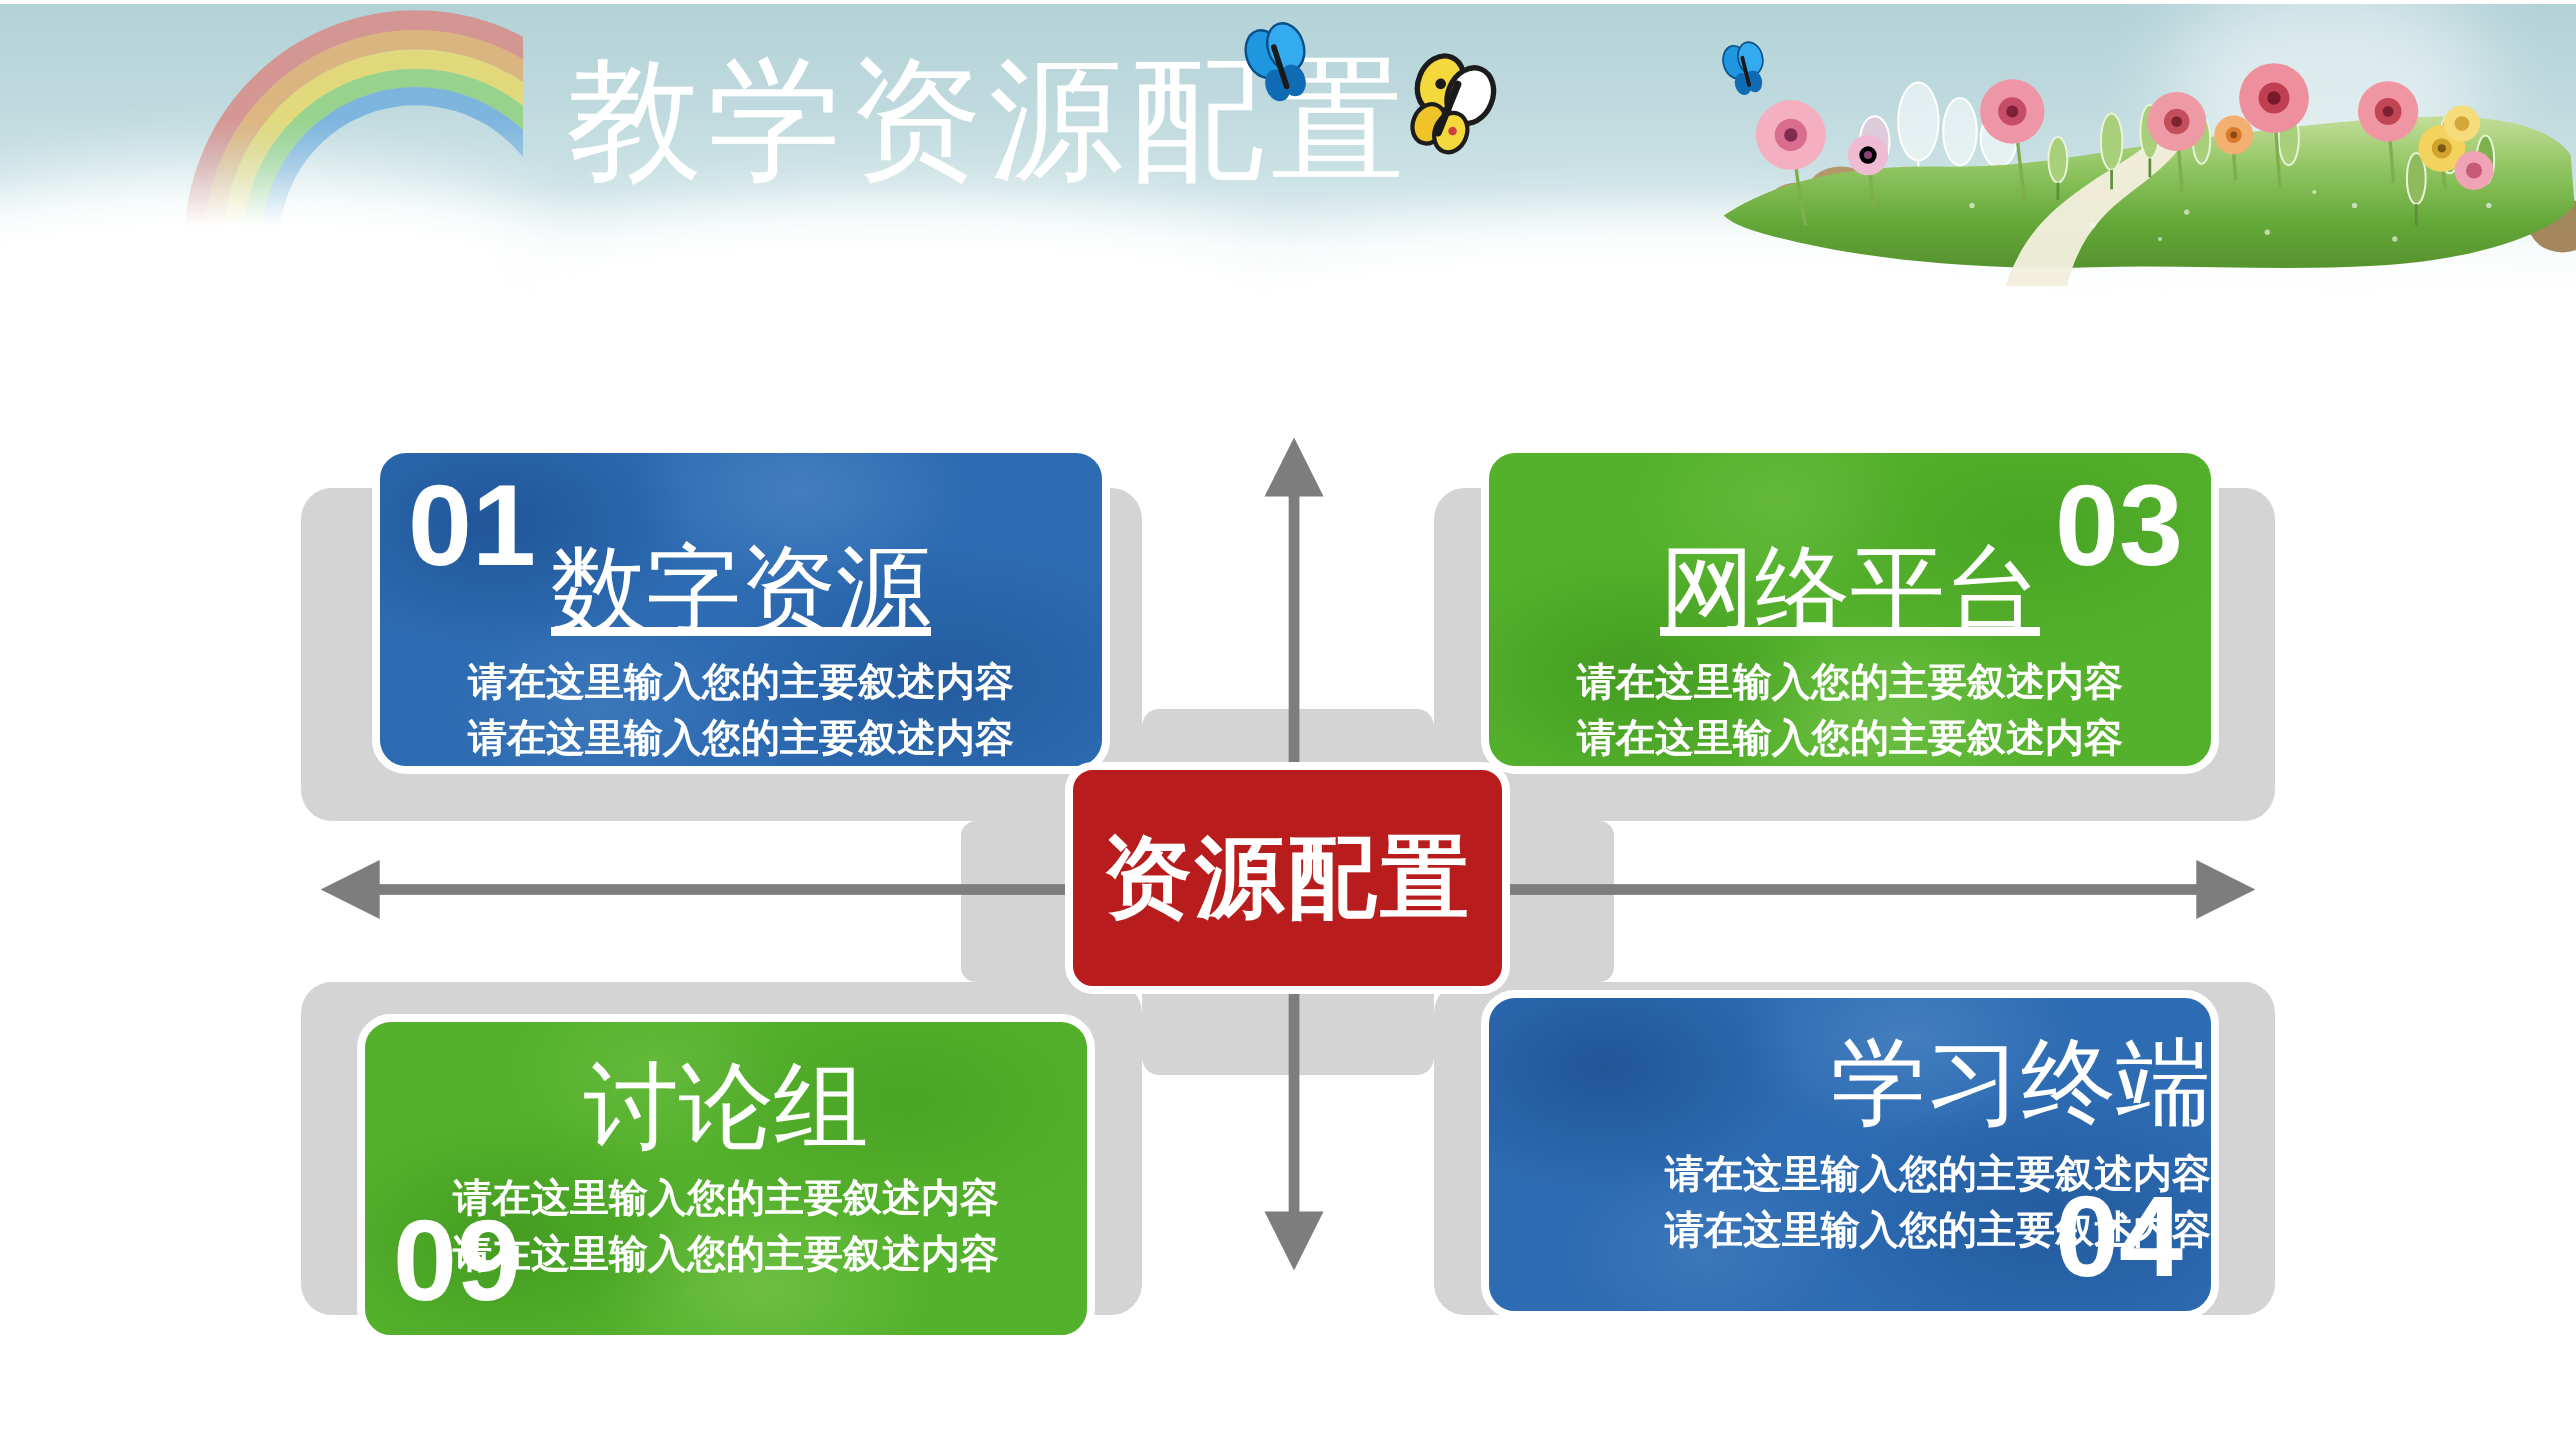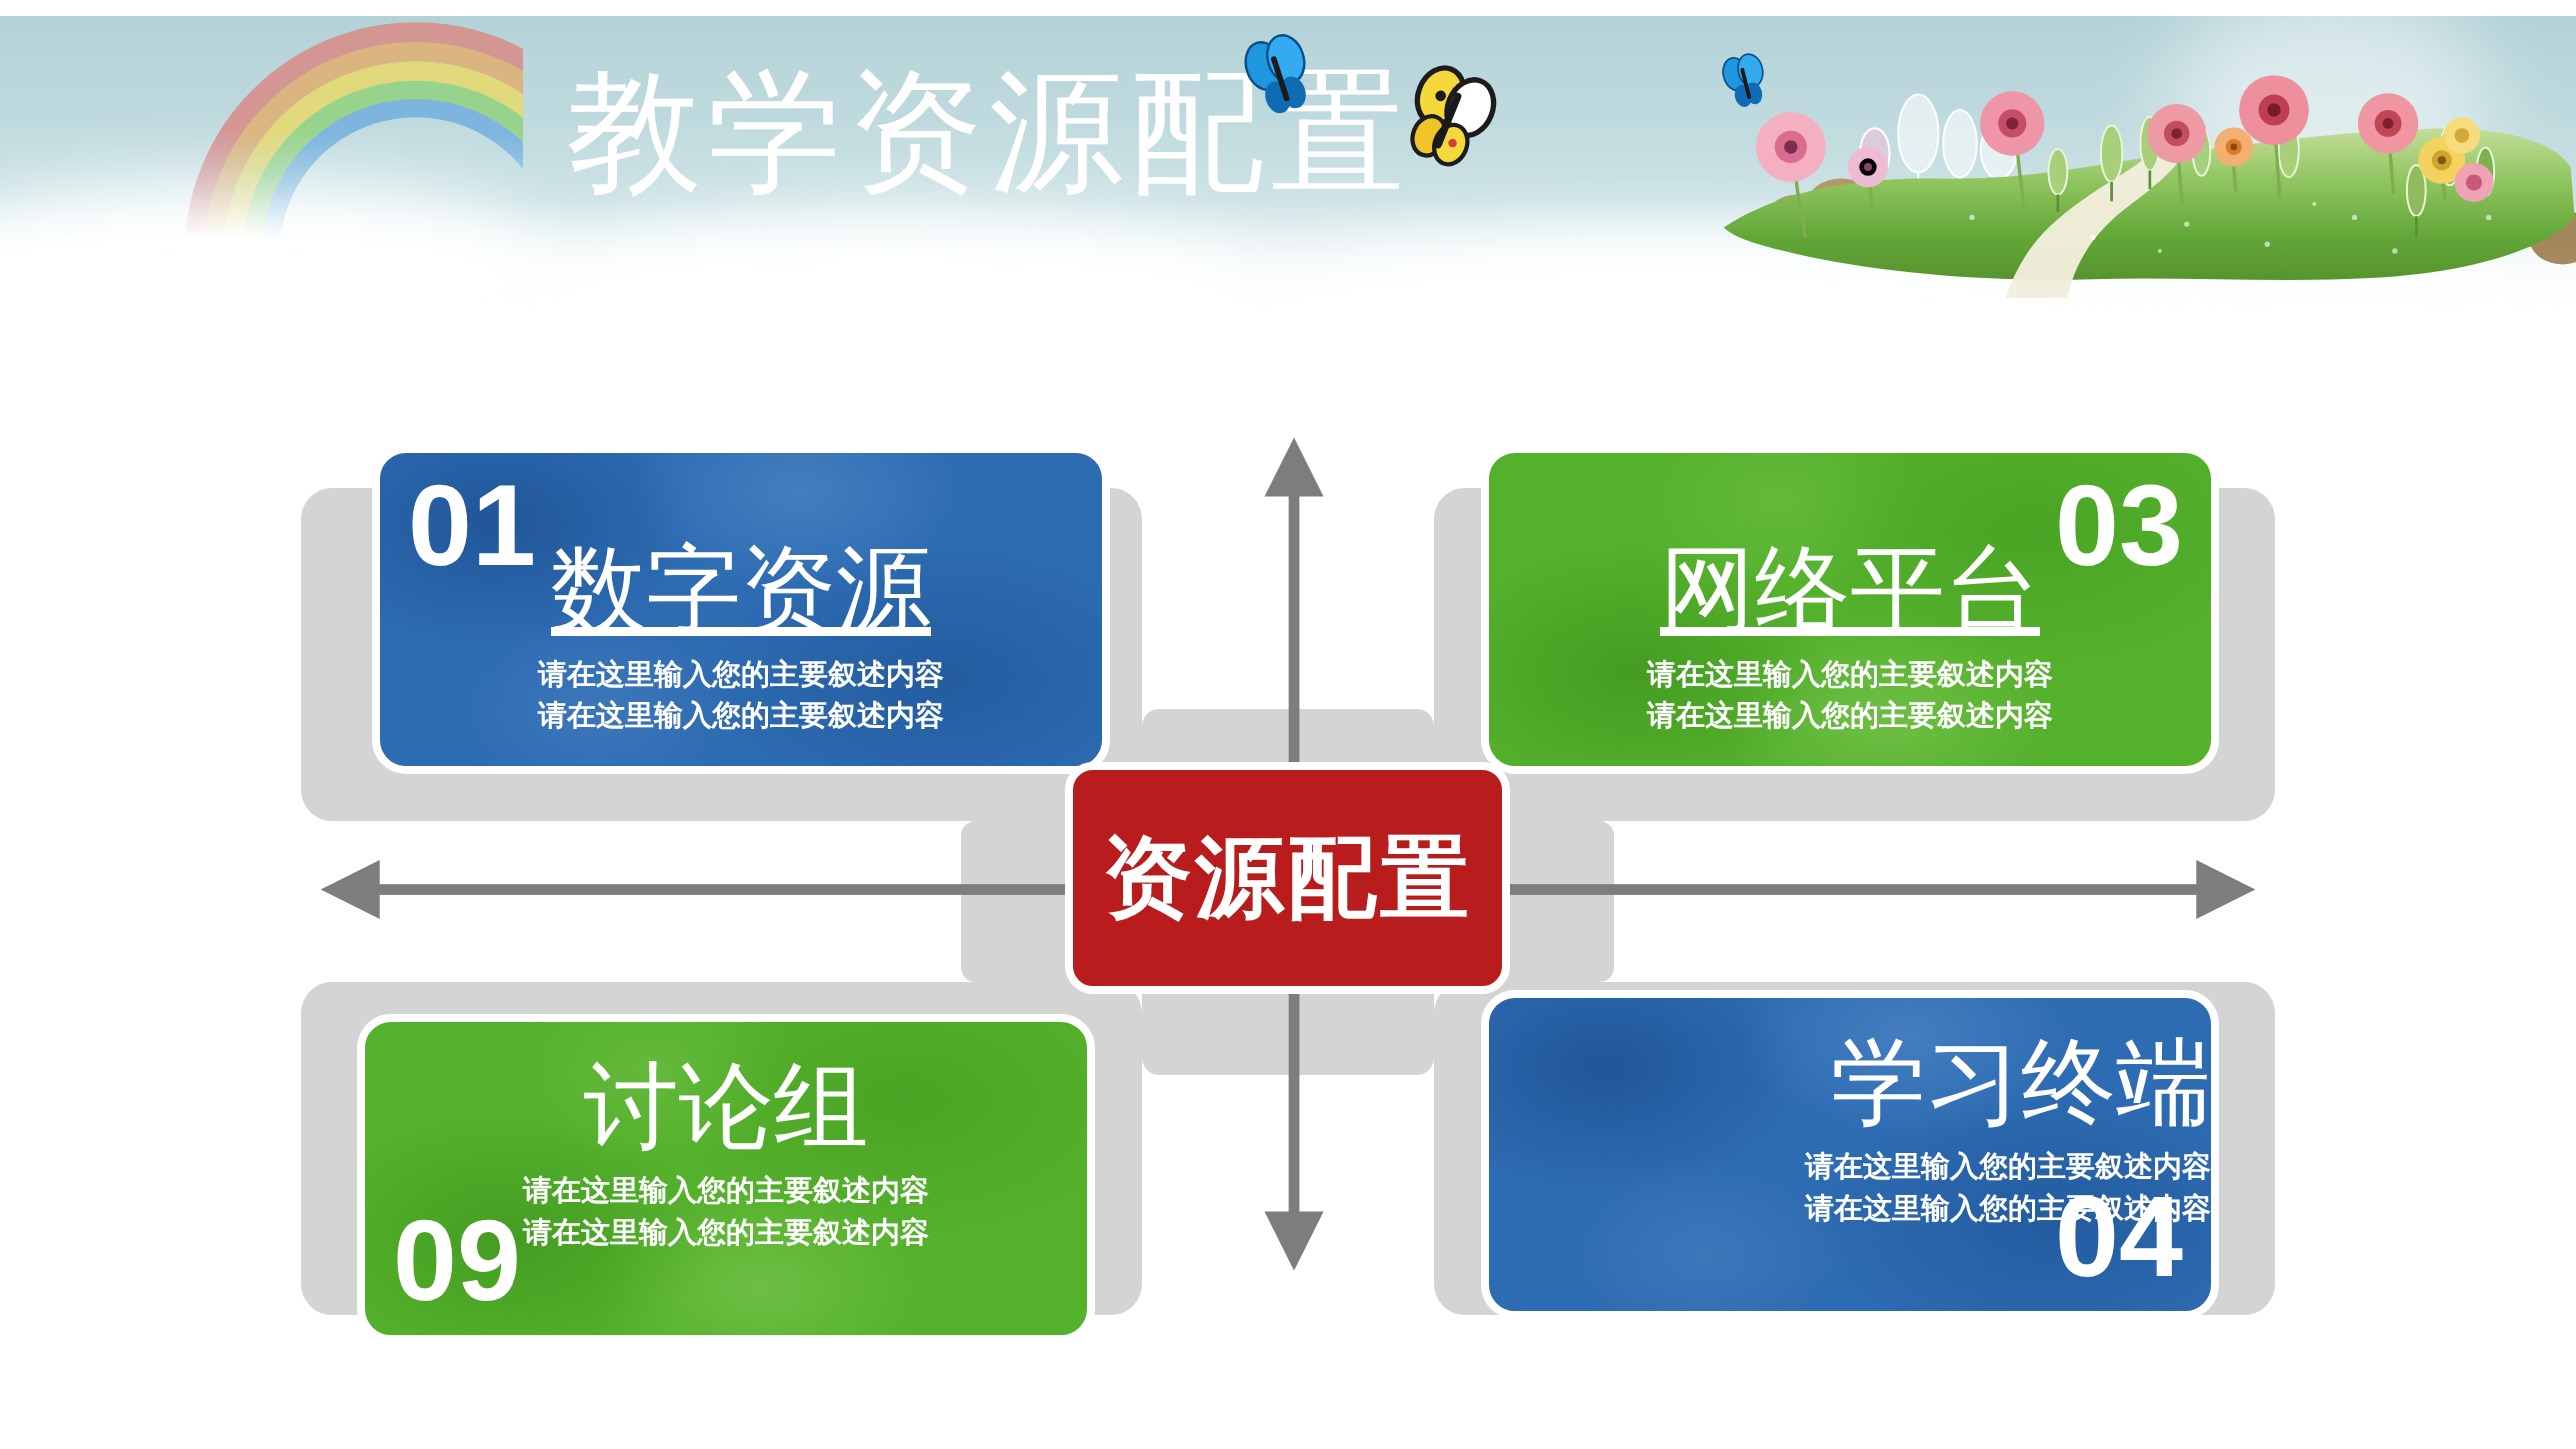--- a/index.html
+++ b/index.html
@@ -1,21 +1,21 @@
 <!DOCTYPE html>
 <html style="font-size:10.7px"><head>
 <meta charset="utf-8">
 <style>
   html,body{margin:0;padding:0;}
   body{width:2576px;height:1449px;overflow:hidden;background:#ffffff;
        font-family:"Liberation Sans","DejaVu Sans",sans-serif;}
   #canvas{position:relative;width:2576px;height:1449px;background:#fff;}
 
   
-  #header{position:absolute;left:0;top:16px;width:2528px;height:309px;z-index:1;}
+  #header{position:absolute;left:0;top:4px;width:2528px;height:309px;z-index:1;}
   #sky{position:absolute;left:0;top:0;width:2576px;height:295px;
        background:linear-gradient(180deg,#b3d2d7 0%,#bfdade 35%,#cde3e6 62%,rgba(236,244,245,.65) 82%,rgba(255,255,255,0) 100%);}
   .skyblob{position:absolute;border-radius:50%;filter:blur(34px);background:#fff;}
   #blob1{left:-94px;top:168px;width:657px;height:174px;}
   #blob2{left:510px;top:201px;width:771px;height:168px;}
   #blob3{left:1241px;top:221px;width:839px;height:174px;}
   #blob4{left:1979px;top:241px;width:738px;height:174px;opacity:.9;}
   #streak{left:2167px;top:-27px;width:322px;height:228px;opacity:.5;filter:blur(40px);}
   #rainbow{position:absolute;left:121px;top:2.7px;width:402px;height:268px;}
   #slide-title{position:absolute;left:567px;top:27px;font-size:134px;letter-spacing:6.7px;
@@ -55,21 +55,21 @@
   #node-1{left:372px;top:445px;}
   #node-2{left:357px;top:1014px;}
   #node-3{left:1481px;top:445px;}
   #node-4{left:1481px;top:990px;text-align:right;}
   .node .num{position:absolute;font-size:115px;font-weight:bold;line-height:1;}
   .num.tl{left:28px;top:14.8px;}   .num.tr{right:28px;top:14.8px;}
   .num.bl{left:28px;bottom:17.4px;} .num.br{right:28px;bottom:17.4px;margin-top:9px;}
   .node .title{font-size:95px;line-height:1.15;font-weight:500;white-space:nowrap;}
   .node.top .title{margin-top:82px;text-decoration:underline;}
   .node.bottom .title{margin-top:29.5px;}
-  .node .body{font-size:29px;line-height:1.44;font-weight:bold;margin-top:9.4px;white-space:nowrap;}
+  .node .body{font-size:39px;line-height:1.44;font-weight:bold;margin-top:9.4px;white-space:nowrap;}
 
   
   #center-box{position:absolute;left:1065px;top:762px;width:445px;height:232px;box-sizing:border-box;
       background:#b91c1c;border:8.7px solid #ffffff;border-radius:28px;z-index:10;
       display:flex;align-items:center;justify-content:center;}
   #center-box .label{font-size:89px;font-weight:bold;color:#ffffff;letter-spacing:3.4px;white-space:nowrap;}
 </style>
 </head>
 <body>
 

